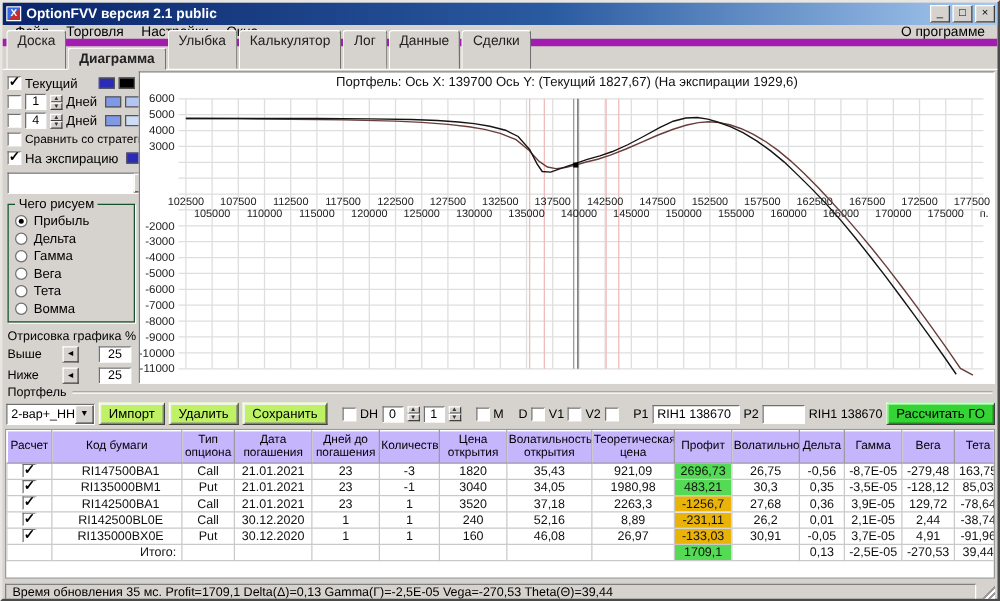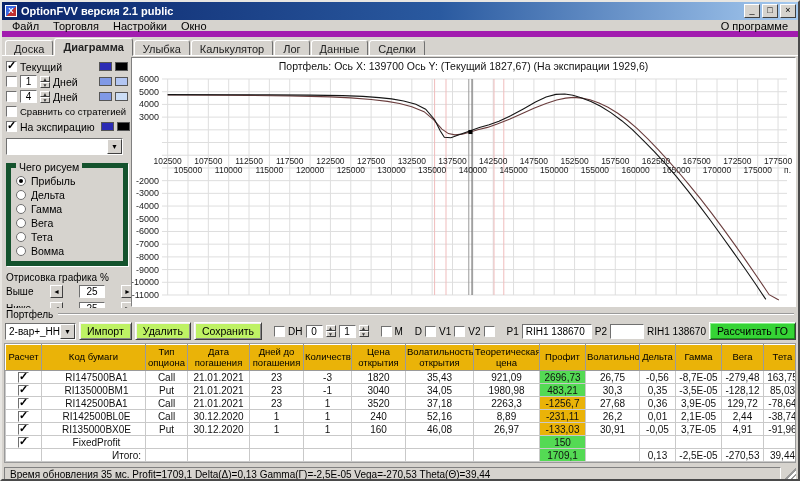--- a/index.html
+++ b/index.html
@@ -14,38 +14,38 @@
   .winbtn{width:16px;height:14px;background:#d6d3ce;border:1px solid;border-color:#fff #404040 #404040 #fff;
     font-size:9px;line-height:11px;text-align:center;color:#000;margin-left:2px;flex:none;}
   
   .menubar{height:17px;display:flex;align-items:center;font-size:11px;padding:0 3px;border-bottom:6px solid #a21caf;}
   .menu-item{padding:1px 7px;}
   .menu-right{margin-left:auto;padding:1px 7px;}
   
   .tabbar{height:19px;display:flex;align-items:flex-end;padding:0 3px;position:relative;}
   .tabbar::after{content:"";position:absolute;left:0;right:0;bottom:0;border-top:1px solid #fff;}
   .tab{font-size:11px;padding:2px 8px 0 8px;background:#d6d3ce;border:1px solid;border-color:#fff #707070 #d6d3ce #fff;
-    border-radius:3px 3px 0 0;margin-right:1px;height:16px;color:#222;}
+    border-radius:3px 3px 0 0;margin-right:1px;height:32px;color:#222;}
   .tab.active{height:18px;z-index:2;position:relative;font-weight:bold;}
   
   .main{display:flex;height:252px;}
-  .sidebar{width:129px;flex:none;padding:3px 3px 0 4px;font-size:10.5px;overflow:hidden;}
+  .sidebar{width:109px;flex:none;padding:3px 3px 0 4px;font-size:10.5px;overflow:hidden;}
   .srow{display:flex;align-items:center;height:15px;gap:3px;white-space:nowrap;}
   .cb{display:inline-block;width:11px;height:11px;background:#fff;border:1px solid;border-color:#707070 #fff #fff #707070;position:relative;flex:none;vertical-align:middle;}
   .cb.on::after{content:"✓";position:absolute;left:0px;top:-3px;font-size:11px;font-weight:bold;color:#000;}
   .swatch{width:13px;height:9px;border:1px solid #555;flex:none;}
   .lbl{flex:none;}
   .spinbox{width:17px;height:13px;background:#fff;border:1px solid;border-color:#707070 #fff #fff #707070;font-size:10px;text-align:center;line-height:12px;flex:none;}
   .spinarrows{display:flex;flex-direction:column;width:10px;flex:none;}
   .spinarrows span{height:6px;font-size:5px;line-height:5px;text-align:center;background:#d6d3ce;border:1px solid;border-color:#fff #404040 #404040 #fff;color:#333;}
   .combo{display:flex;height:17px;background:#fff;border:1px solid;border-color:#707070 #fff #fff #707070;}
   .combo-sb{width:117px;margin:4px 0 2px 0;}
   .combo-text{flex:1;font-size:10px;line-height:15px;padding-left:3px;overflow:hidden;white-space:nowrap;}
   .combo-btn{width:15px;background:#d6d3ce;border:1px solid;border-color:#fff #404040 #404040 #fff;font-size:7px;text-align:center;line-height:14px;flex:none;}
-  .groupbox{border:5px solid #14532d;box-shadow:1px 1px 0 #ffffff;margin-top:8px;padding:6px 5px 3px 5px;position:relative;}
+  .groupbox{border:1px solid #14532d;box-shadow:1px 1px 0 #ffffff;margin-top:8px;padding:6px 5px 3px 5px;position:relative;}
   .groupbox .legend{position:absolute;top:-7px;left:5px;background:#d6d3ce;padding:0 3px;font-size:10.5px;}
   .radio-row{display:flex;align-items:center;height:14px;gap:5px;}
   .radio{width:10px;height:10px;border-radius:50%;background:#fff;border:1px solid #707070;position:relative;flex:none;}
   .radio.on::after{content:"";position:absolute;left:2px;top:2px;width:4px;height:4px;border-radius:50%;background:#000;}
   .pct-title{margin-top:6px;font-size:10px;white-space:nowrap;}
   .pct-row{display:flex;align-items:center;gap:16px;height:17px;}
   .pct-row .lbl{width:28px;font-size:10px;}
   .smallbtn{width:13px;height:13px;background:#d6d3ce;border:1px solid;border-color:#fff #404040 #404040 #fff;font-size:7px;text-align:center;line-height:11px;flex:none;}
   .valbox{width:26px;height:13px;background:#fff;border:1px solid;border-color:#707070 #fff #fff #707070;text-align:center;font-size:10px;line-height:12px;flex:none;}
   .chart-panel{flex:1;background:#fff;border:1px solid;border-color:#808080 #fff #fff #808080;margin:1px 2px 1px 0;overflow:hidden;}
@@ -57,21 +57,21 @@
   .toolbar{display:flex;align-items:center;height:22px;padding:0 3px;gap:3px;font-size:10px;white-space:nowrap;}
   .btn{height:18px;padding:0 7px;background:#bef264;border:1px solid;border-color:#fff #404040 #404040 #fff;
     box-shadow:inset 1px 1px 0 #f2f0ec,inset -1px -1px 0 #8a8a8a;font-size:10.5px;line-height:15px;flex:none;}
   .btn.green{background:#35d435;box-shadow:inset 1px 1px 0 #8cf08c,inset -1px -1px 0 #1a8a1a;}
   .field{height:15px;background:#fff;border:1px solid;border-color:#707070 #fff #fff #707070;font-size:10px;line-height:13px;padding:0 3px;flex:none;}
   .govalue{font-weight:bold;font-size:10.5px;flex:none;}
   .tb-gap{width:6px;flex:none;}
   
   .table-wrap{margin:1px 2px 0 2px;border:1px solid #9a9a9a;background:#fff;height:120px;overflow:hidden;}
   table.ptable{border-collapse:collapse;table-layout:fixed;width:100%;font-size:10px;}
-  .ptable th{background:#eab308;border:1px solid;border-color:#fff #9a9a9a #9a9a9a #fff;font-weight:normal;
+  .ptable th{background:#c4b5fd;border:1px solid;border-color:#fff #9a9a9a #9a9a9a #fff;font-weight:normal;
     font-size:9.5px;line-height:1.08;padding:1px 1px;height:26px;overflow:hidden;}
   .ptable td{border:1px solid #c9c9c9;height:13px;text-align:center;padding:0 2px;overflow:hidden;white-space:nowrap;color:#111;}
   .ptable td.tleft{text-align:center;padding-left:8px;}
   .ptable td.tright{text-align:right;padding-right:4px;}
   .ptable td.pos{background:#54da54;}
   .ptable td.neg{background:#eab308;}
   
   .statusbar{height:17px;margin:3px 2px 0 2px;display:flex;align-items:center;}
   .status-field{flex:1;height:15px;border:1px solid;border-color:#808080 #fff #fff #808080;font-size:10px;line-height:13px;padding:0 5px;white-space:nowrap;overflow:hidden;}
   .grip{width:13px;height:13px;margin-left:2px;background:
@@ -482,37 +482,20 @@
             <td>46,08</td>
             <td>26,97</td>
             <td class="neg">-133,03</td>
             <td>30,91</td>
             <td>-0,05</td>
             <td>3,7E-05</td>
             <td>4,91</td>
             <td>-91,96</td>
           </tr>
           <tr>
-            <td><span class="cb on"></span></td>
-            <td class="tleft">FixedProfit</td>
-            <td></td>
-            <td></td>
-            <td></td>
-            <td></td>
-            <td></td>
-            <td></td>
-            <td></td>
-            <td class="pos">150</td>
-            <td></td>
-            <td></td>
-            <td></td>
-            <td></td>
-            <td></td>
-          </tr>
-          <tr>
             <td></td>
             <td class="tright">Итого:</td>
             <td></td>
             <td></td>
             <td></td>
             <td></td>
             <td></td>
             <td></td>
             <td></td>
             <td class="pos">1709,1</td>

